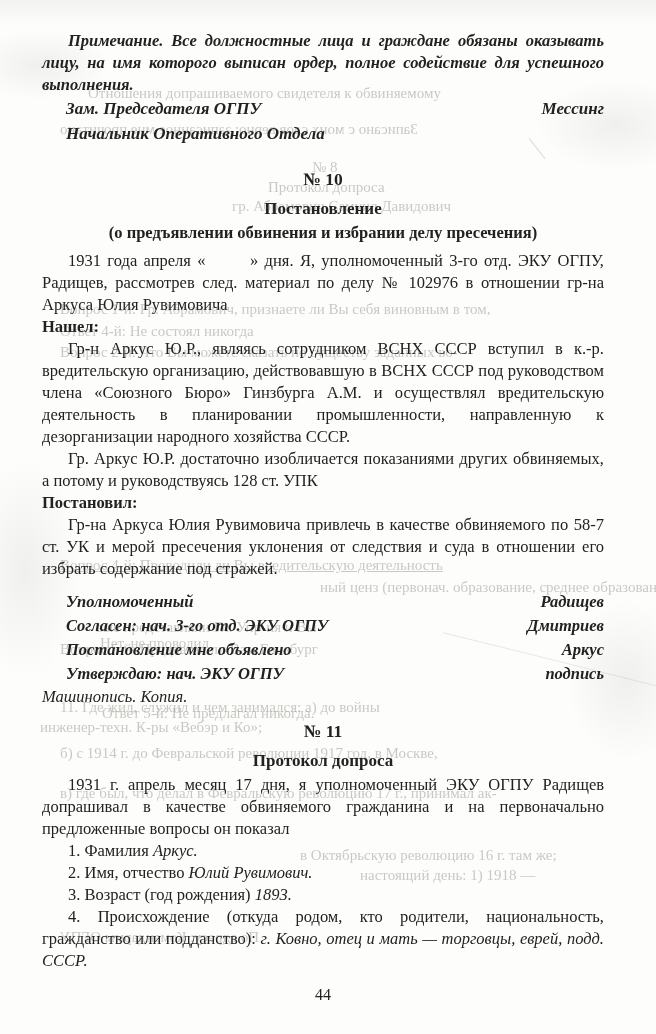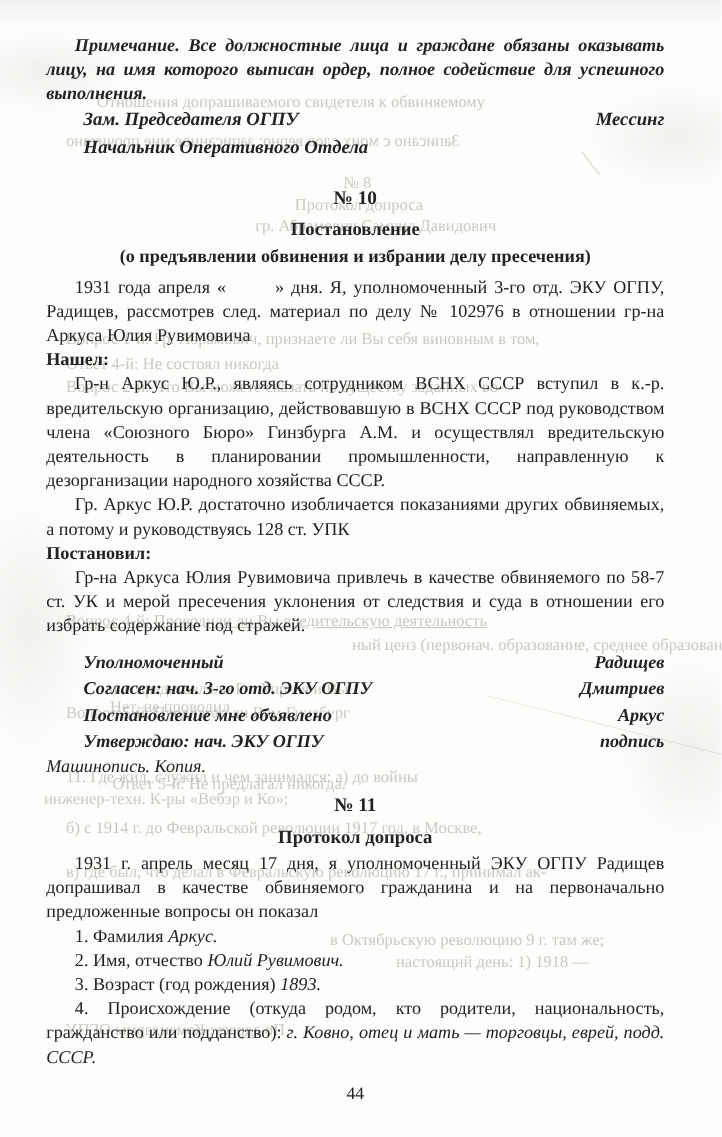--- a/index.html
+++ b/index.html
@@ -21,21 +21,21 @@
     font-size:15px;line-height:19px;filter:blur(.3px);
   }
   .ghost-layer span.mir{transform:scaleX(-1);}
   .content{position:absolute;top:0;left:0;right:12px;padding:30px 40px 0 42px;}
   .content p{margin:0;text-align:justify;font-size:16.5px;line-height:22px;}
   .indent{text-indent:26px;}
   .bi{font-weight:bold;font-style:italic;}
   .note{font-size:16.5px;line-height:25px;margin-bottom:12px;}
   .top-sigs{margin-bottom:22px;padding-left:24px;}
   .sig-row{display:flex;justify-content:space-between;align-items:baseline;
-    font-weight:bold;font-style:italic;font-size:17px;line-height:25px;margin-left:10px;}
+    font-weight:bold;font-style:italic;font-size:17px;line-height:25px;}
   .docnum{text-align:center;font-weight:bold;font-size:17.5px;line-height:22px;margin-bottom:8px;}
   .doctitle{text-align:center;font-weight:bold;font-size:17px;line-height:22px;margin-bottom:2px;}
   .docsub{text-align:center;font-weight:bold;font-size:16.5px;line-height:22px;margin-bottom:6px;}
   .flush-label{font-weight:bold;}
   .sigs4{margin-top:10px;padding-left:24px;}
   .sigs4 .sig-row{font-size:16.5px;line-height:24px;gap:36px;}
   .source{font-style:italic;font-size:15px;line-height:22px;margin-top:6px;text-align:left;}
   .mt-doc11{margin-top:12px;}
   .mt-title11{margin-top:6px;}
   .mt-intro{margin-top:6px;}
@@ -66,21 +66,21 @@
     <span style="left:60px;top:556px;text-decoration:underline;">Вопрос 4-й: Проводили ли Вы вредительскую деятельность</span>
     <span style="left:320px;top:578px;">ный ценз (первонач. образование, среднее образование)</span>
     <span style="left:100px;top:600px;margin-top:34px;">Нет, не проводил</span>
     <span style="left:96px;top:618px;">вые представляли Гл. Упр-ия и Вы</span>
     <span style="left:60px;top:640px;text-align:right;">Вопрос 5-й: Предлагал ли Вам Гинзбург</span>
     <span style="left:60px;top:704px;margin-left:42px;">Ответ 5-й: Не предлагал никогда.</span>
     <span style="left:60px;top:698px;">11. Где жил, служил и чем занимался: а) до войны</span>
     <span style="left:40px;top:718px;">инженер-техн. К-ры «Вебэр и Ко»;</span>
     <span style="left:60px;top:744px;">б) с 1914 г. до Февральской революции 1917 год, в Москве,</span>
     <span style="left:60px;top:784px;">в) где был, что делал в Февральскую революцию 17 г., принимал ак-</span>
-    <span style="left:300px;top:846px;">в Октябрьскую революцию 9 г. там же;</span>
+    <span style="left:300px;top:846px;">в Октябрьскую революцию 16 г. там же;</span>
     <span style="left:360px;top:866px;">настоящий день: 1) 1918 —</span>
     <span class="mir" style="left:60px;top:928px;">По адресу: Командармы ОГПУ</span>
   </div>
 
   <div class="content">
 
     <p class="note bi indent">Примечание. Все должностные лица и граждане обязаны оказывать лицу, на имя которого выписан ордер, полное содействие для успешного выполнения.</p>
 
     <div class="top-sigs">
       <div class="sig-row">

